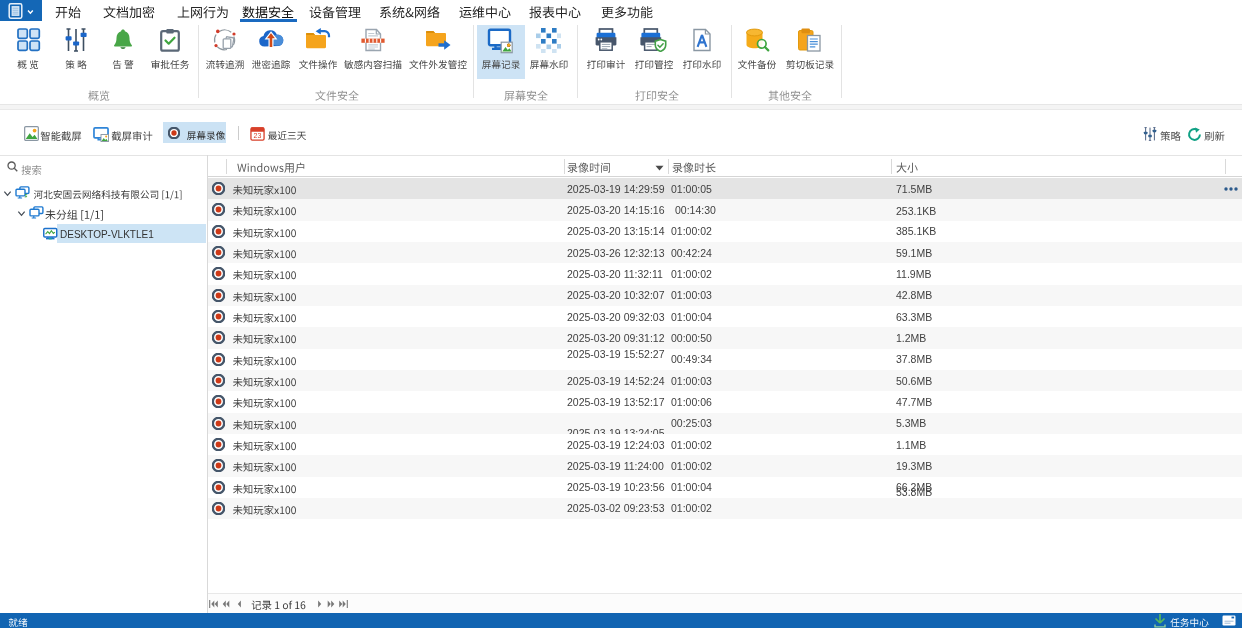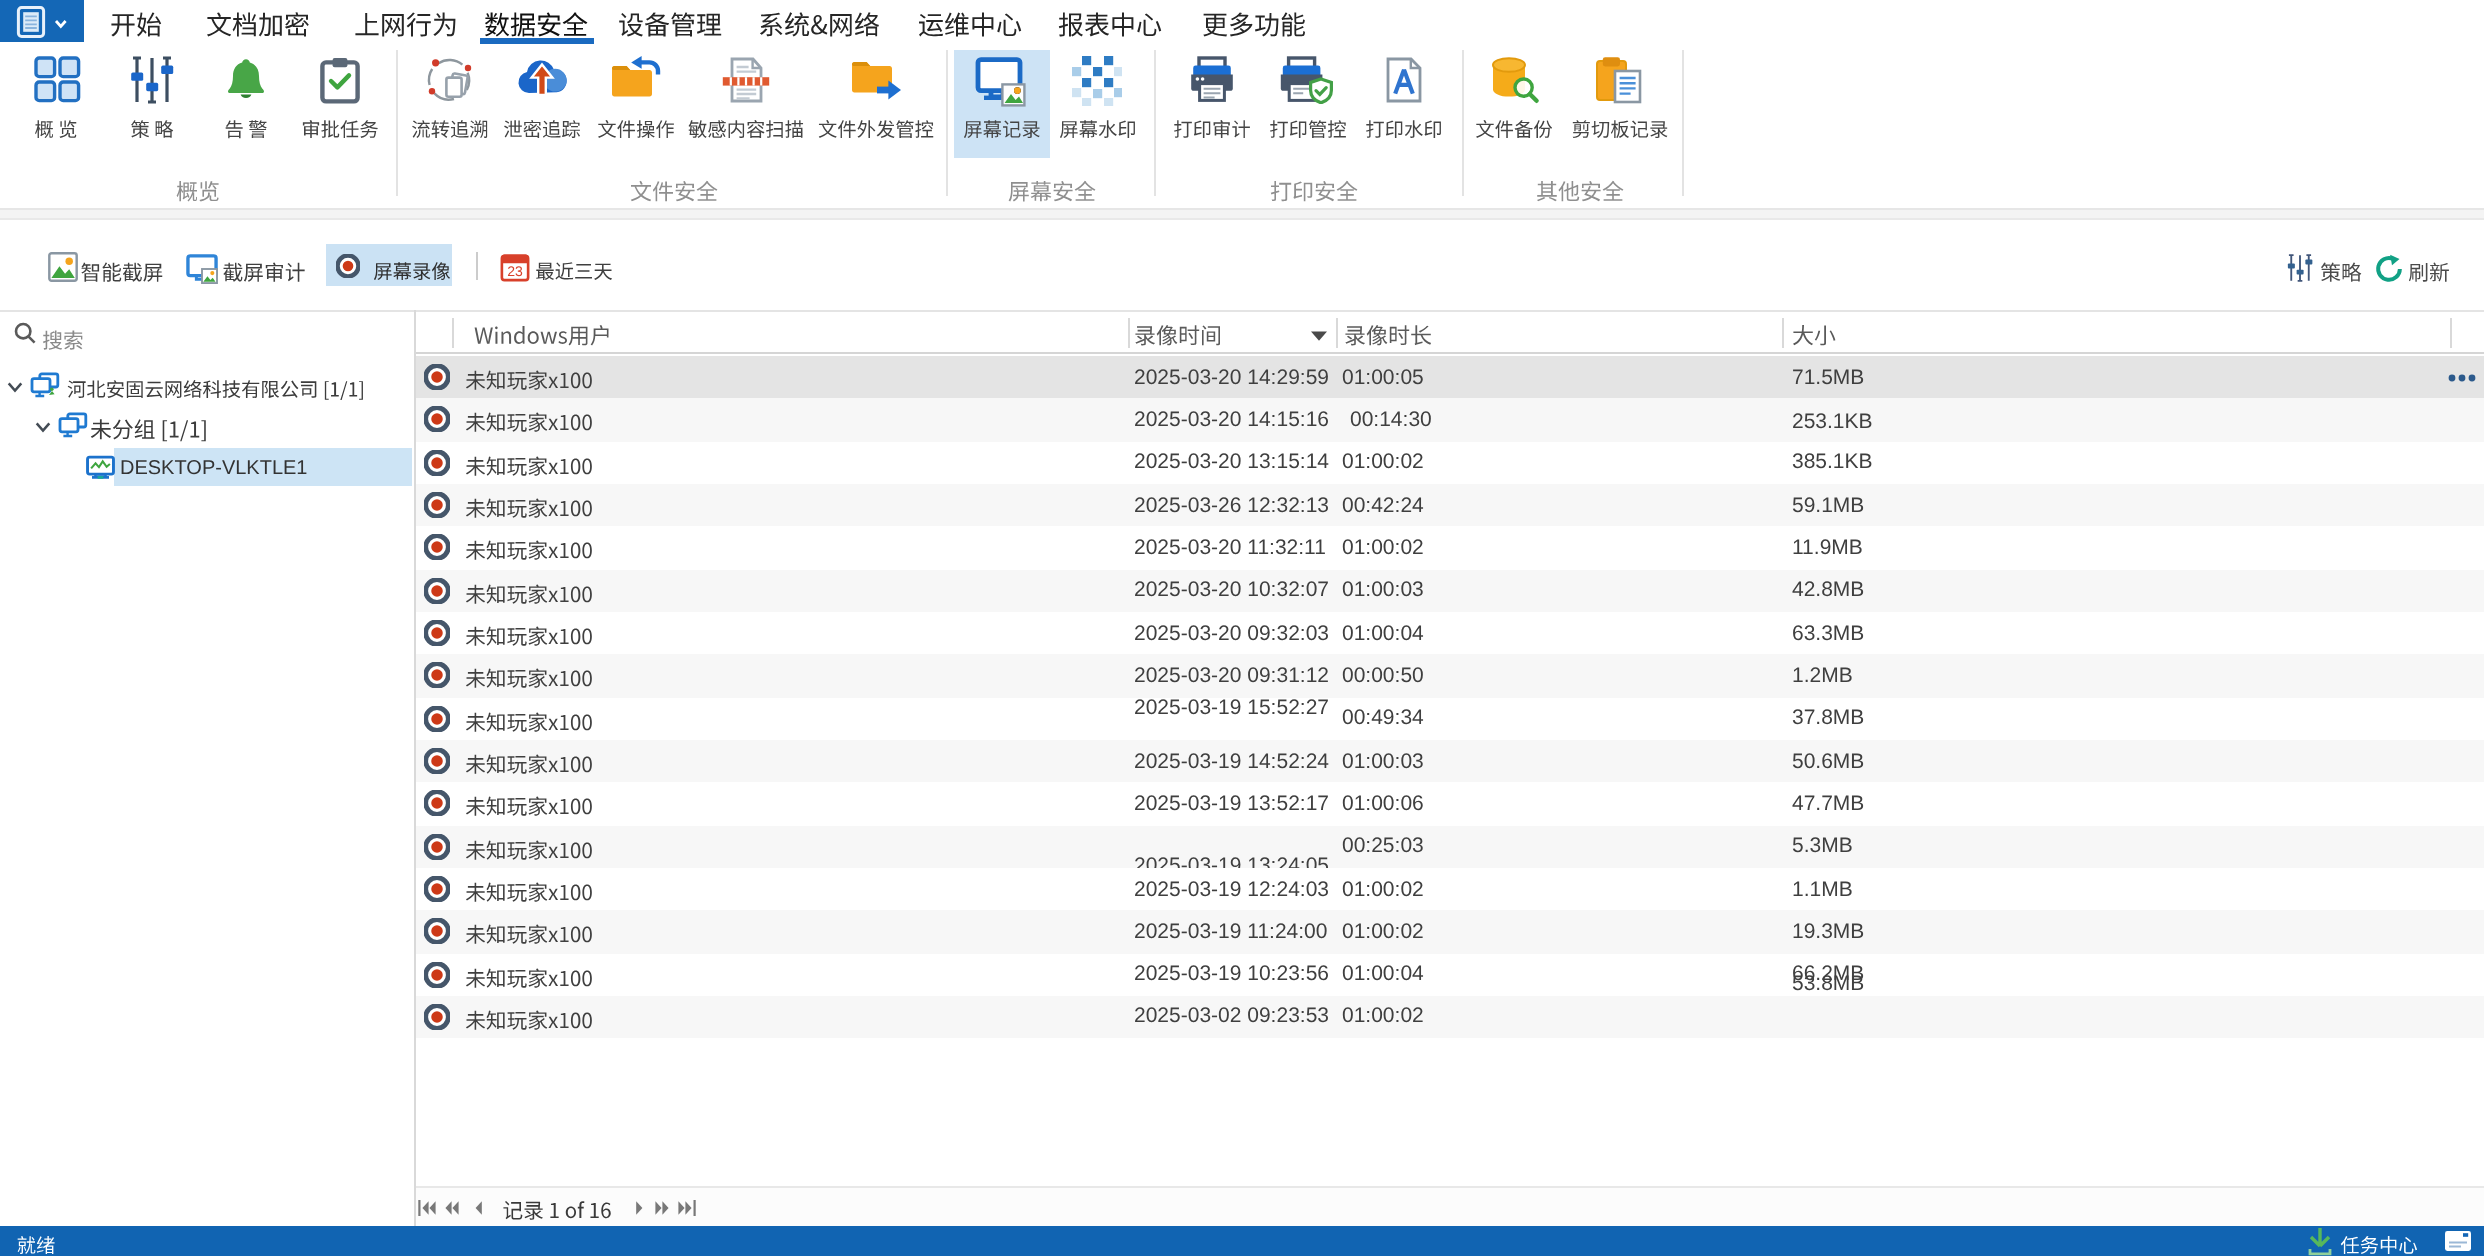--- a/index.html
+++ b/index.html
@@ -521,21 +521,21 @@
       <svg width="13" height="13" viewBox="0 0 14 14">
 <circle cx="7" cy="7" r="6.1" fill="#fff" stroke="#45566a" stroke-width="2.6"></circle>
 <circle cx="7" cy="7" r="3.1" fill="#cd3917"></circle>
       </svg>
     </div>
 <div class="t" style="position:absolute;left:232px;top:182.0px">
       <svg width="65" height="15" viewBox="0 0 64.71 15.20" style="">
         <path d="M4.8 3.4V5.1H1.4V5.9H4.8V7.7H0.7V8.5H4.4C3.4 9.8 1.8 11.1 0.4 11.8C0.5 11.9 0.8 12.2 0.9 12.4C2.3 11.7 3.8 10.5 4.8 9.1V13.0H5.6V9.0C6.7 10.4 8.2 11.7 9.6 12.4C9.7 12.2 10.0 11.9 10.1 11.8C8.7 11.1 7.1 9.8 6.1 8.5H9.9V7.7H5.6V5.9H9.2V5.1H5.6V3.4Z M16.2 4.3V12.7H17.0V11.9H19.2V12.6H20.0V4.3ZM17.0 11.1V5.0H19.2V11.1ZM12.1 3.3C11.9 4.6 11.5 5.9 10.8 6.7C11.0 6.8 11.4 7.0 11.5 7.2C11.8 6.7 12.1 6.1 12.3 5.5H13.1V7.2V7.6H11.0V8.4H13.1C13.0 9.8 12.5 11.3 10.9 12.4C11.0 12.5 11.3 12.8 11.4 13.0C12.6 12.1 13.3 11.0 13.6 9.9C14.2 10.5 15.0 11.5 15.3 12.0L15.9 11.4C15.6 11.0 14.3 9.6 13.8 9.1C13.8 8.8 13.9 8.6 13.9 8.4H15.9V7.6H13.9L13.9 7.2V5.5H15.6V4.8H12.6C12.7 4.4 12.8 3.9 12.9 3.5Z M25.5 4.1V4.8H30.5V4.1ZM21.4 11.0 21.5 11.8C22.5 11.5 23.9 11.1 25.2 10.7L25.1 10.0L23.6 10.4V8.0H24.9V7.2H23.6V4.9H25.0V4.2H21.5V4.9H22.9V7.2H21.7V8.0H22.9V10.6ZM25.1 7.1V7.9H26.5C26.4 10.2 26.1 11.7 24.0 12.4C24.1 12.6 24.3 12.9 24.4 13.0C26.7 12.2 27.1 10.5 27.3 7.9H28.4V11.9C28.4 12.7 28.6 13.0 29.4 13.0C29.5 13.0 30.1 13.0 30.3 13.0C31.0 13.0 31.1 12.5 31.2 11.1C31.0 11.0 30.7 10.9 30.5 10.8C30.5 12.0 30.4 12.2 30.2 12.2C30.1 12.2 29.6 12.2 29.5 12.2C29.3 12.2 29.2 12.2 29.2 11.9V7.9H31.1V7.1Z M35.9 3.5C36.1 3.8 36.2 4.0 36.3 4.3H32.4V6.5H33.1V5.0H40.4V6.5H41.2V4.3H37.3C37.2 4.0 36.9 3.6 36.8 3.3ZM39.8 7.1C39.2 7.7 38.3 8.4 37.5 8.9C37.3 8.3 36.9 7.8 36.4 7.3C36.7 7.1 36.9 6.9 37.1 6.7H39.8V6.0H33.7V6.7H36.1C35.1 7.4 33.7 7.9 32.3 8.3C32.5 8.4 32.7 8.7 32.8 8.9C33.8 8.6 34.9 8.2 35.8 7.6C36.0 7.8 36.2 8.0 36.3 8.3C35.4 8.9 33.6 9.7 32.3 10.0C32.5 10.2 32.6 10.4 32.7 10.6C34.0 10.2 35.6 9.5 36.6 8.8C36.8 9.0 36.9 9.3 36.9 9.5C35.9 10.5 33.8 11.5 32.1 11.8C32.3 12.0 32.5 12.3 32.5 12.5C34.1 12.1 35.9 11.2 37.1 10.3C37.2 11.1 37.0 11.8 36.7 12.1C36.5 12.3 36.3 12.3 36.0 12.3C35.8 12.3 35.4 12.3 35.0 12.2C35.2 12.5 35.2 12.8 35.2 13.0C35.6 13.0 35.9 13.0 36.1 13.0C36.6 13.0 36.9 12.9 37.2 12.6C37.8 12.2 38.1 10.9 37.7 9.5L38.2 9.2C38.8 10.8 39.8 12.0 41.1 12.6C41.2 12.4 41.5 12.1 41.6 11.9C40.3 11.4 39.3 10.2 38.8 8.8C39.4 8.5 40.0 8.0 40.4 7.6Z M42.2 12.2H43.2L43.9 10.8C44.1 10.5 44.3 10.2 44.5 9.8H44.6C44.8 10.2 45.0 10.5 45.2 10.8L46.0 12.2H47.1L45.2 9.3L46.9 6.5H45.9L45.2 7.7C45.0 8.1 44.9 8.4 44.7 8.7H44.7C44.5 8.4 44.3 8.1 44.1 7.7L43.3 6.5H42.3L44.0 9.2Z M48.2 12.2H52.4V11.4H50.8V4.5H50.1C49.7 4.7 49.2 4.9 48.5 5.0V5.6H49.9V11.4H48.2Z M56.0 12.3C57.4 12.3 58.4 11.0 58.4 8.3C58.4 5.6 57.4 4.3 56.0 4.3C54.5 4.3 53.6 5.6 53.6 8.3C53.6 11.0 54.5 12.3 56.0 12.3ZM56.0 11.5C55.1 11.5 54.5 10.6 54.5 8.3C54.5 6.1 55.1 5.1 56.0 5.1C56.8 5.1 57.4 6.1 57.4 8.3C57.4 10.6 56.8 11.5 56.0 11.5Z M61.8 12.3C63.3 12.3 64.2 11.0 64.2 8.3C64.2 5.6 63.3 4.3 61.8 4.3C60.3 4.3 59.4 5.6 59.4 8.3C59.4 11.0 60.3 12.3 61.8 12.3ZM61.8 11.5C60.9 11.5 60.3 10.6 60.3 8.3C60.3 6.1 60.9 5.1 61.8 5.1C62.7 5.1 63.3 6.1 63.3 8.3C63.3 10.6 62.7 11.5 61.8 11.5Z" fill="#3f3f3f"></path>
       </svg>
     </div>
-<div class="txt" style="left:567px;top:182.5px">2025-03-20 14:29:59</div>
+<div class="txt" style="left:567px;top:182.5px">2025-03-19 14:29:59</div>
 <div class="txt" style="left:671px;top:182.5px">01:00:05</div>
 <div class="txt" style="left:896px;top:182.5px">71.5MB</div>
 <div class="abs" style="left:208px;top:199.3px;width:1034px;height:21.33px;background:#f7f7f7"></div>
 <div class="abs" style="left:212px;top:203.3px">
       <svg width="13" height="13" viewBox="0 0 14 14">
 <circle cx="7" cy="7" r="6.1" fill="#fff" stroke="#45566a" stroke-width="2.6"></circle>
 <circle cx="7" cy="7" r="3.1" fill="#cd3917"></circle>
       </svg>
     </div>
 <div class="t" style="position:absolute;left:232px;top:203.3px">

